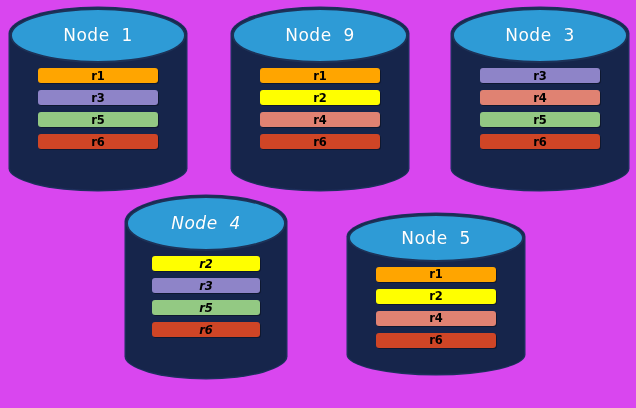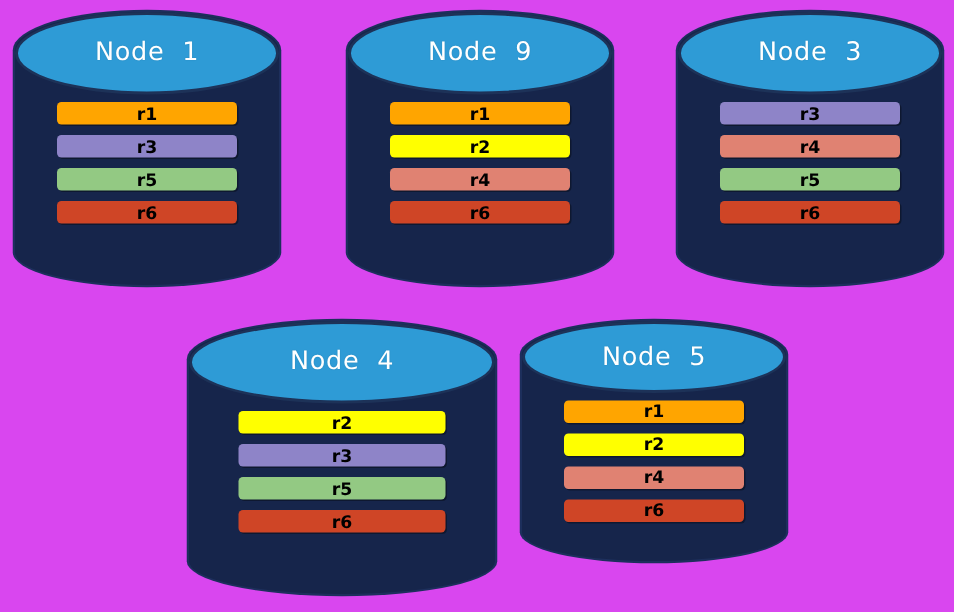--- a/index.html
+++ b/index.html
@@ -123,21 +123,21 @@
       <div class="node-body" style="background: rgb(22, 37, 75);"></div>
       <div class="node-top" style="background: rgb(46, 155, 214); border-color: rgb(29, 50, 88);"></div>
       <div class="node-label">Node  3</div>
       <div class="replica-list">
         <div class="replica" style="background: rgb(142, 132, 200);">r3</div>
         <div class="replica" style="background: rgb(224, 130, 114);">r4</div>
         <div class="replica" style="background: rgb(147, 201, 131);">r5</div>
         <div class="replica" style="background: rgb(207, 69, 38);">r6</div>
       </div>
     </div>
-    <div class="node" style="left: 126px; top: 214px; width: 204px; height: 182px;">
+    <div class="node" style="left: 126px; top: 196px; width: 160px; height: 182px; font-style: italic;">
       <div class="node-body" style="background: rgb(22, 37, 75);"></div>
       <div class="node-top" style="background: rgb(46, 155, 214); border-color: rgb(29, 50, 88);"></div>
       <div class="node-label">Node  4</div>
       <div class="replica-list">
         <div class="replica" style="background: rgb(255, 255, 0);">r2</div>
         <div class="replica" style="background: rgb(142, 132, 200);">r3</div>
         <div class="replica" style="background: rgb(147, 201, 131);">r5</div>
         <div class="replica" style="background: rgb(207, 69, 38);">r6</div>
       </div>
     </div>

